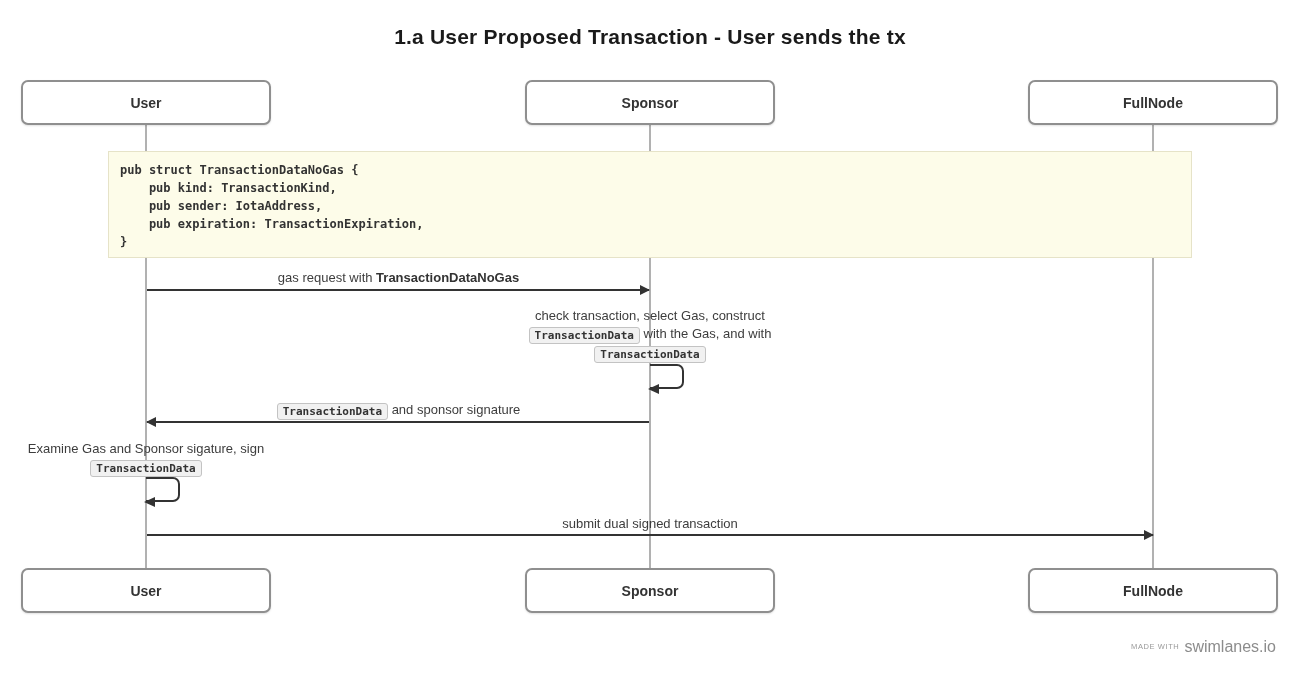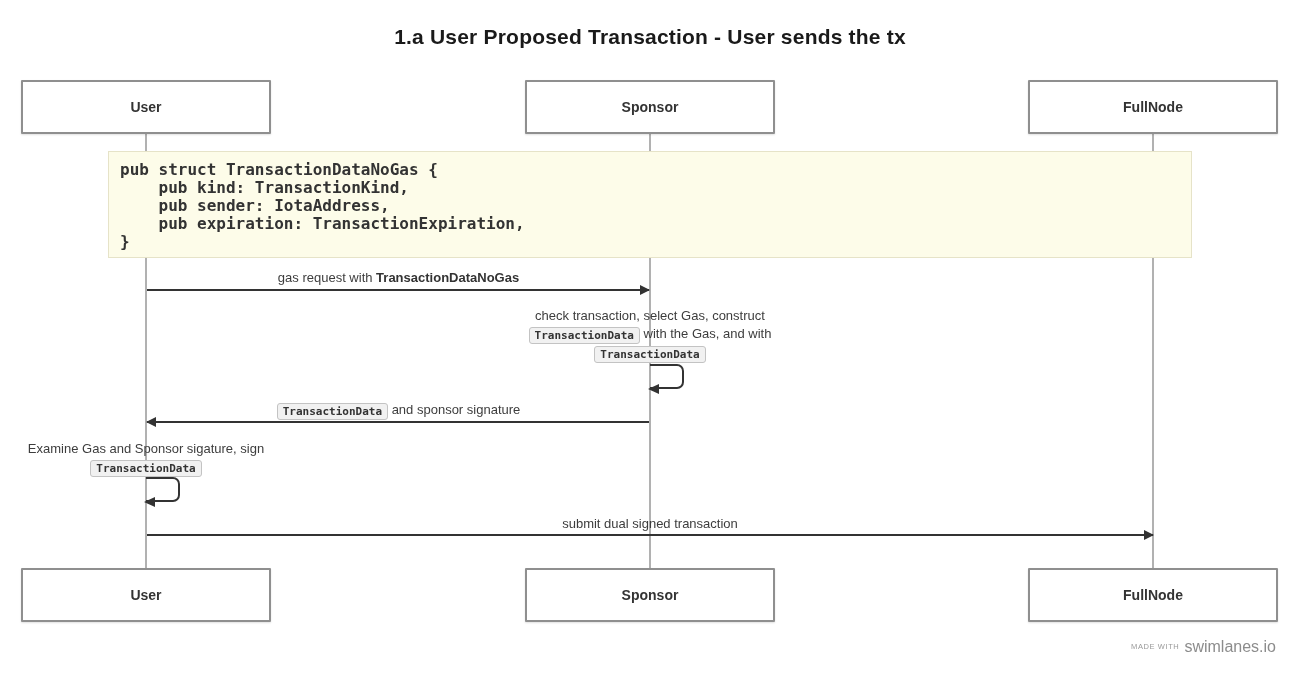--- a/index.html
+++ b/index.html
@@ -7,33 +7,33 @@
   #stage {
     position:relative; width:1300px; height:676px; background:#ffffff;
     font-family:"Liberation Sans","DejaVu Sans",sans-serif; overflow:hidden;
   }
   .title {
     position:absolute; top:25px; left:0; width:100%; text-align:center;
     font-size:21px; font-weight:bold; color:#1a1a1a; letter-spacing:.2px;
   }
   .lifeline { position:absolute; top:124px; height:446px; width:2px; background:#b1b1b1; }
   .actor-box {
-    position:absolute; width:250px; height:54px; background:#ffffff;
-    border:2px solid #8f8f8f; border-radius:1px;
+    position:absolute; width:250px; height:45px; background:#ffffff;
+    border:2px solid #8f8f8f; border-radius:7px;
     display:flex; align-items:center; justify-content:center;
     font-size:14px; font-weight:bold; color:#333333;
     box-shadow:0 1px 2px rgba(0,0,0,.12);
   }
   .note {
     position:absolute; left:108px; top:151px; width:1084px; height:107px;
     background:#fdfce9; border:1px solid #e6e3c8; padding:9px 0 0 11px;
   }
   .code-line {
     font-family:"DejaVu Sans Mono","Liberation Mono",monospace;
-    font-size:16px; font-weight:bold; line-height:18px; color:#333333; white-space:pre;
+    font-size:12px; font-weight:bold; line-height:18px; color:#333333; white-space:pre;
   }
   .msg-line { position:absolute; height:2px; background:#333333; }
   .head-right {
     position:absolute; right:-1px; top:50%; transform:translateY(-50%);
     width:0; height:0; border-left:10px solid #333333;
     border-top:5px solid transparent; border-bottom:5px solid transparent;
   }
   .head-left {
     position:absolute; left:-1px; top:50%; transform:translateY(-50%);
     width:0; height:0; border-right:10px solid #333333;

